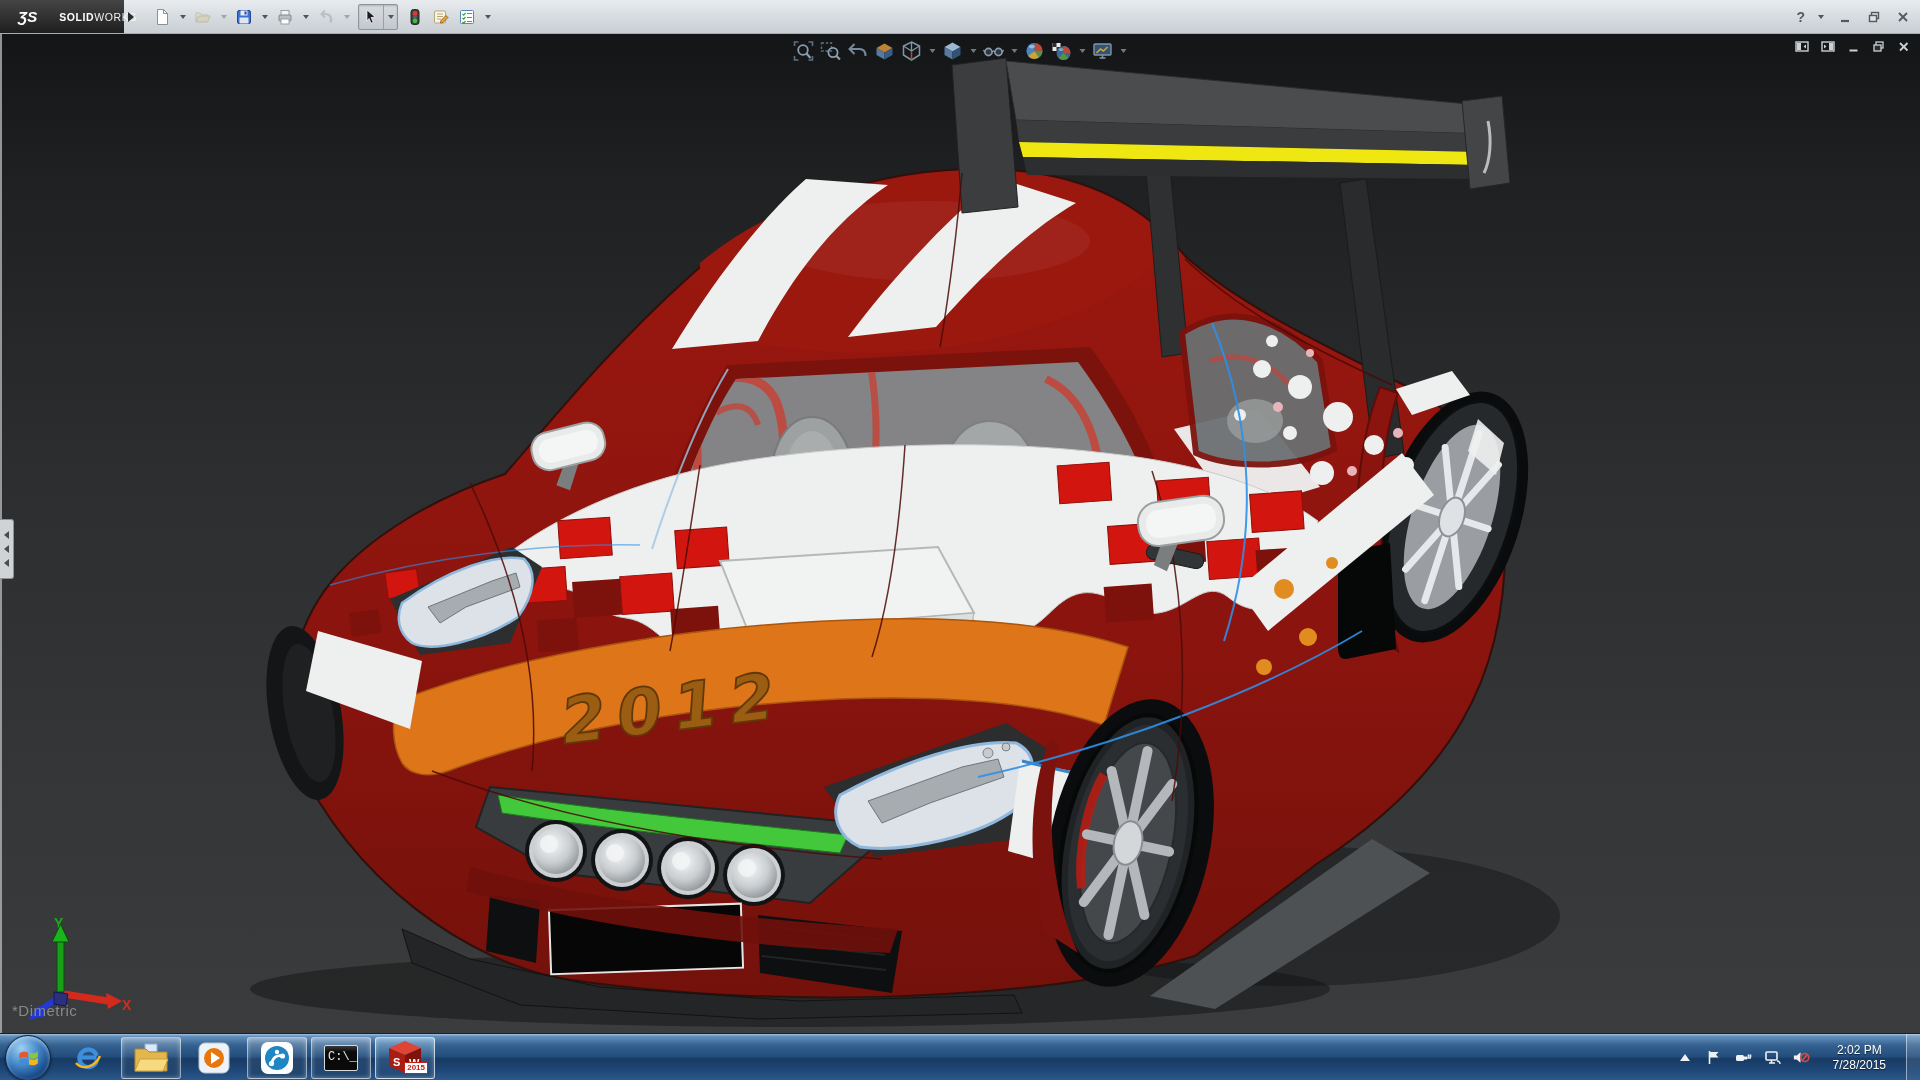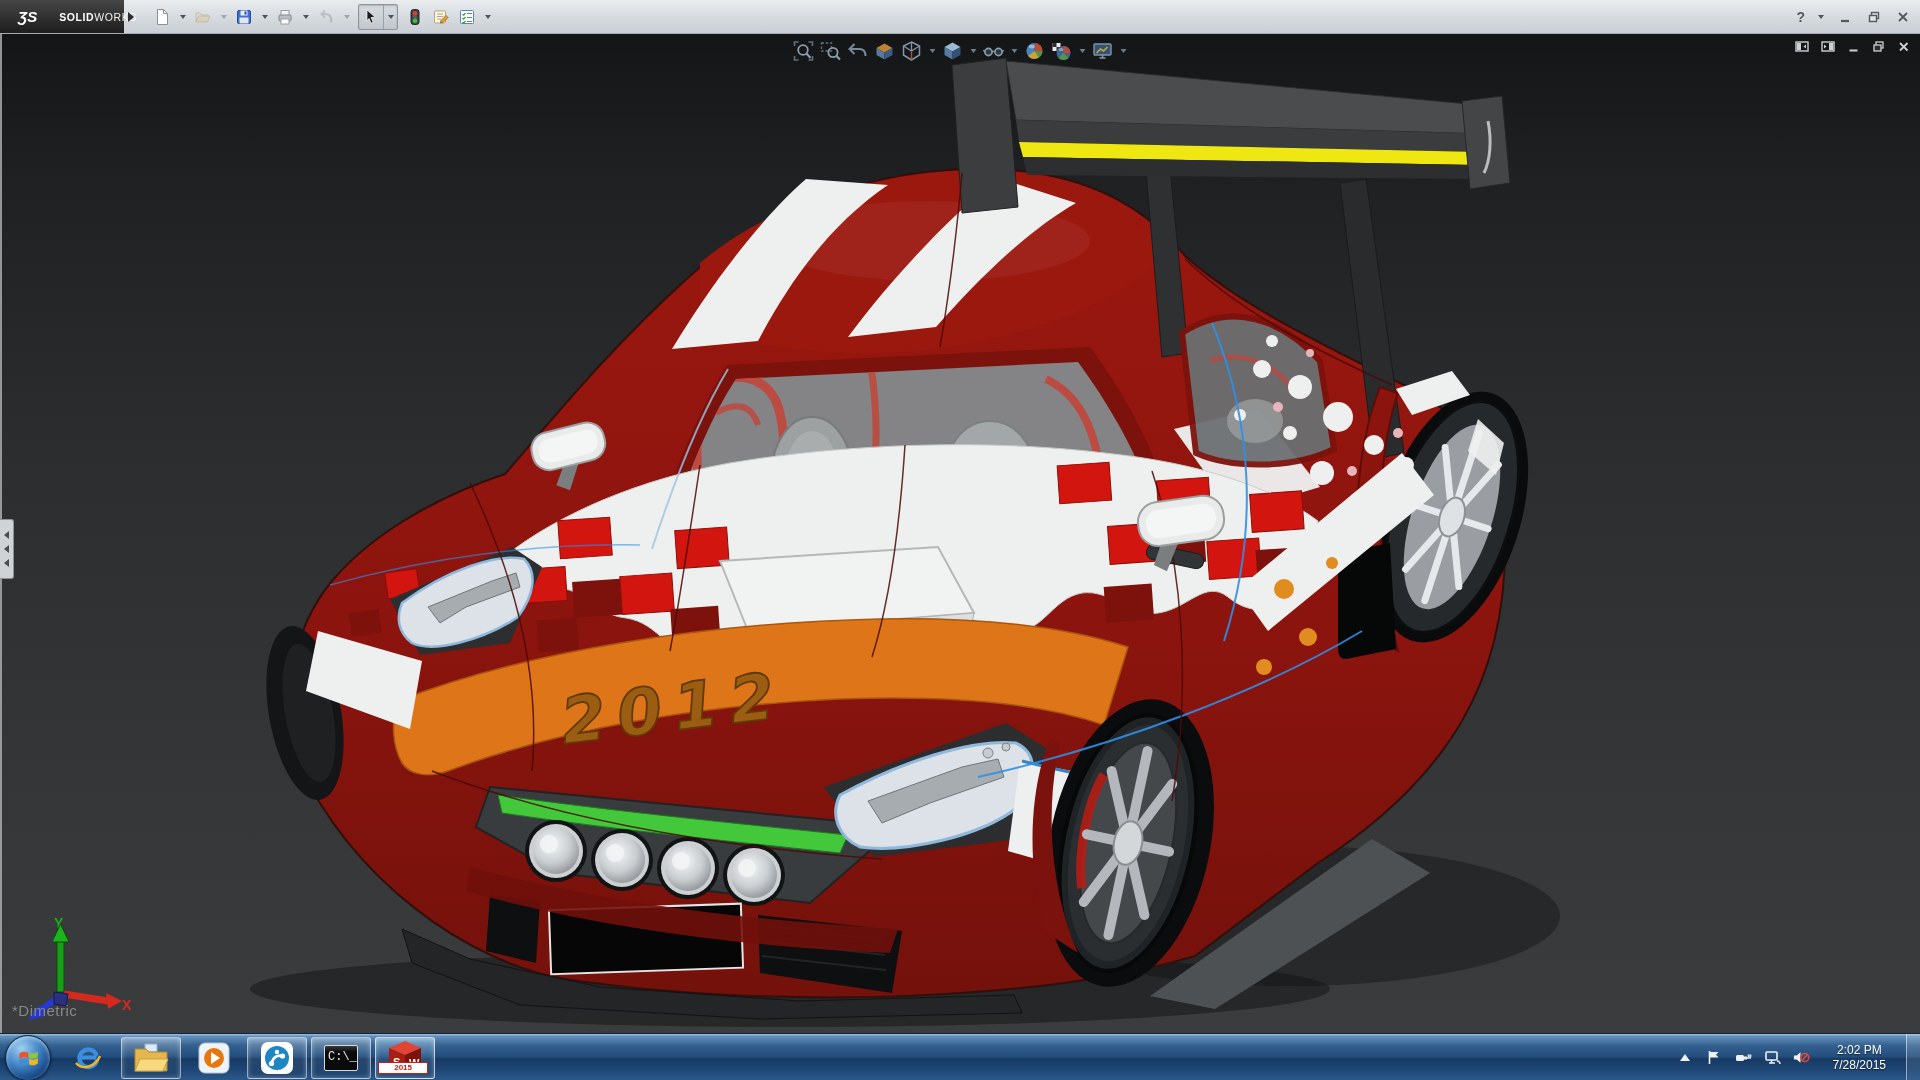--- a/index.html
+++ b/index.html
@@ -64,21 +64,21 @@
     display:flex;align-items:center;justify-content:center;}
   .task-btn{width:58px;height:40px;margin:0 2px;border-radius:3px;display:flex;align-items:center;justify-content:center;position:relative;}
   .task-btn.running{border:1px solid rgba(255,255,255,.55);
     background:linear-gradient(rgba(255,255,255,.28),rgba(255,255,255,.08) 45%,rgba(0,0,0,.14));
     box-shadow:inset 0 0 5px rgba(255,255,255,.35);}
   .task-btn.active{border:1px solid rgba(255,255,255,.7);
     background:linear-gradient(rgba(185,220,245,.5),rgba(110,160,205,.28) 45%,rgba(25,55,95,.35));}
   .cmd-ic{width:34px;height:26px;background:linear-gradient(#3a3a3a,#0a0a0a 25%);border:1px solid #d7dadc;border-radius:2px;
     font-family:"Liberation Mono","DejaVu Sans Mono",monospace;font-size:12px;color:#e8e8e8;padding:4px 2px 0 3px;box-sizing:border-box;}
   .sw-badge{position:absolute;right:6px;bottom:4px;background:#fff;color:#c41f12;font-size:8px;font-weight:bold;
-    padding:0 15px;line-height:10px;border:1px solid #c41f12;}
+    padding:0 2px;line-height:10px;border:1px solid #c41f12;}
   .tray{margin-left:auto;height:100%;display:flex;align-items:center;gap:11px;padding-right:0;}
   .tray-ic{display:flex;align-items:center;justify-content:center;width:18px;height:18px;}
   .up-tri{width:0;height:0;border-bottom:7px solid #eef2f5;border-left:5px solid transparent;border-right:5px solid transparent;}
   .clock{color:#fff;font-size:12px;text-align:center;line-height:15px;text-shadow:0 1px 1px rgba(0,0,0,.6);margin-left:12px;}
   .show-desktop{width:13px;height:47px;margin-left:9px;border-left:1px solid rgba(255,255,255,.5);
     background:linear-gradient(rgba(255,255,255,.18),rgba(255,255,255,.04));}
 </style>
 </head>
 <body>
 

